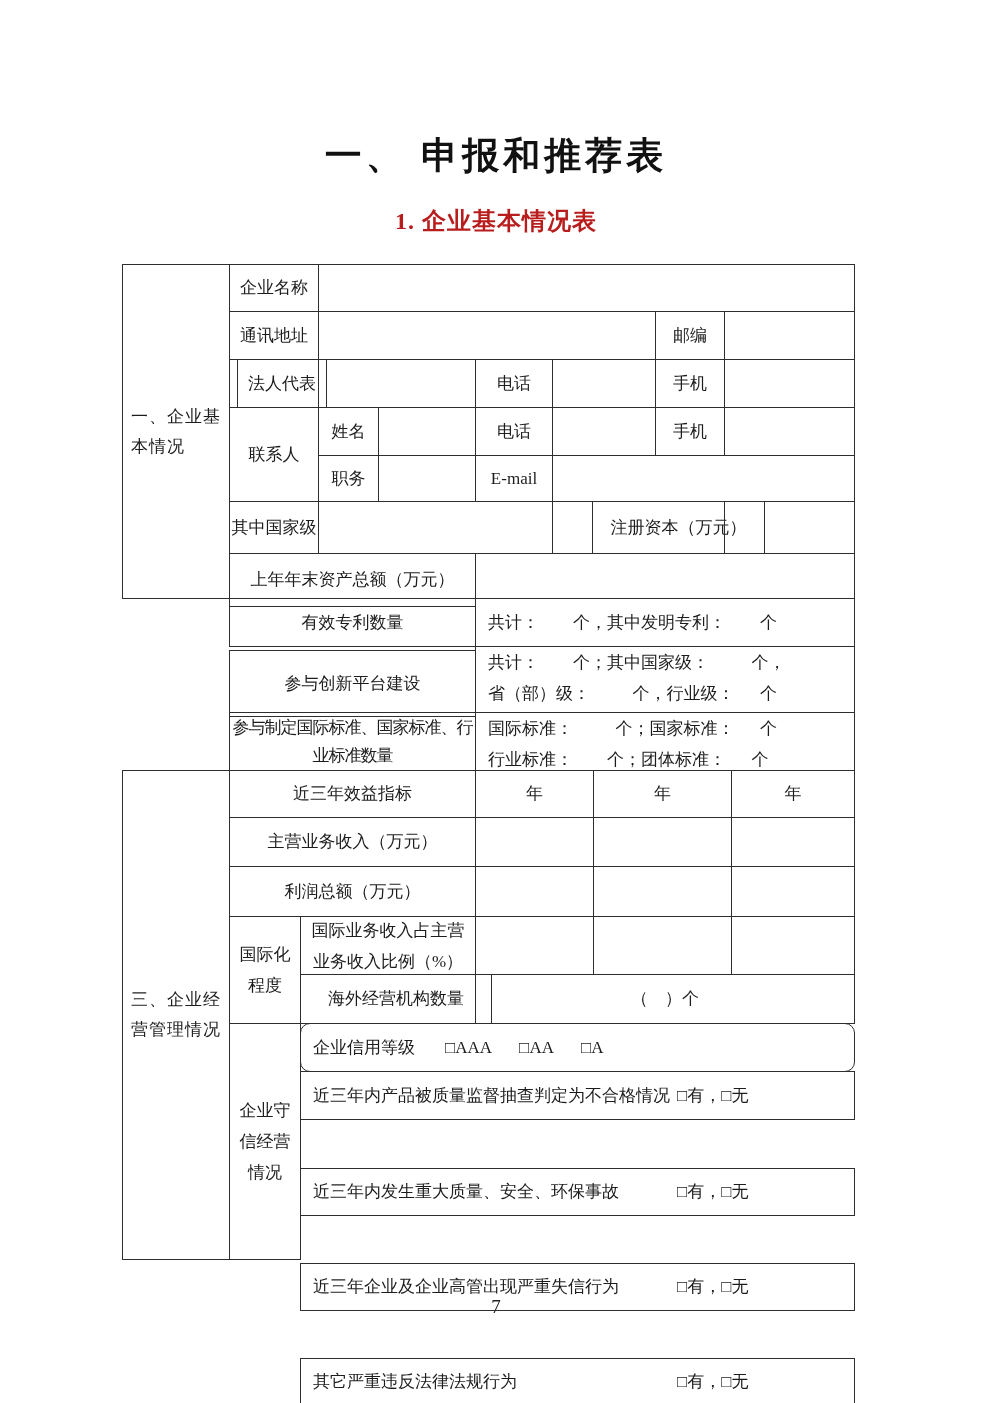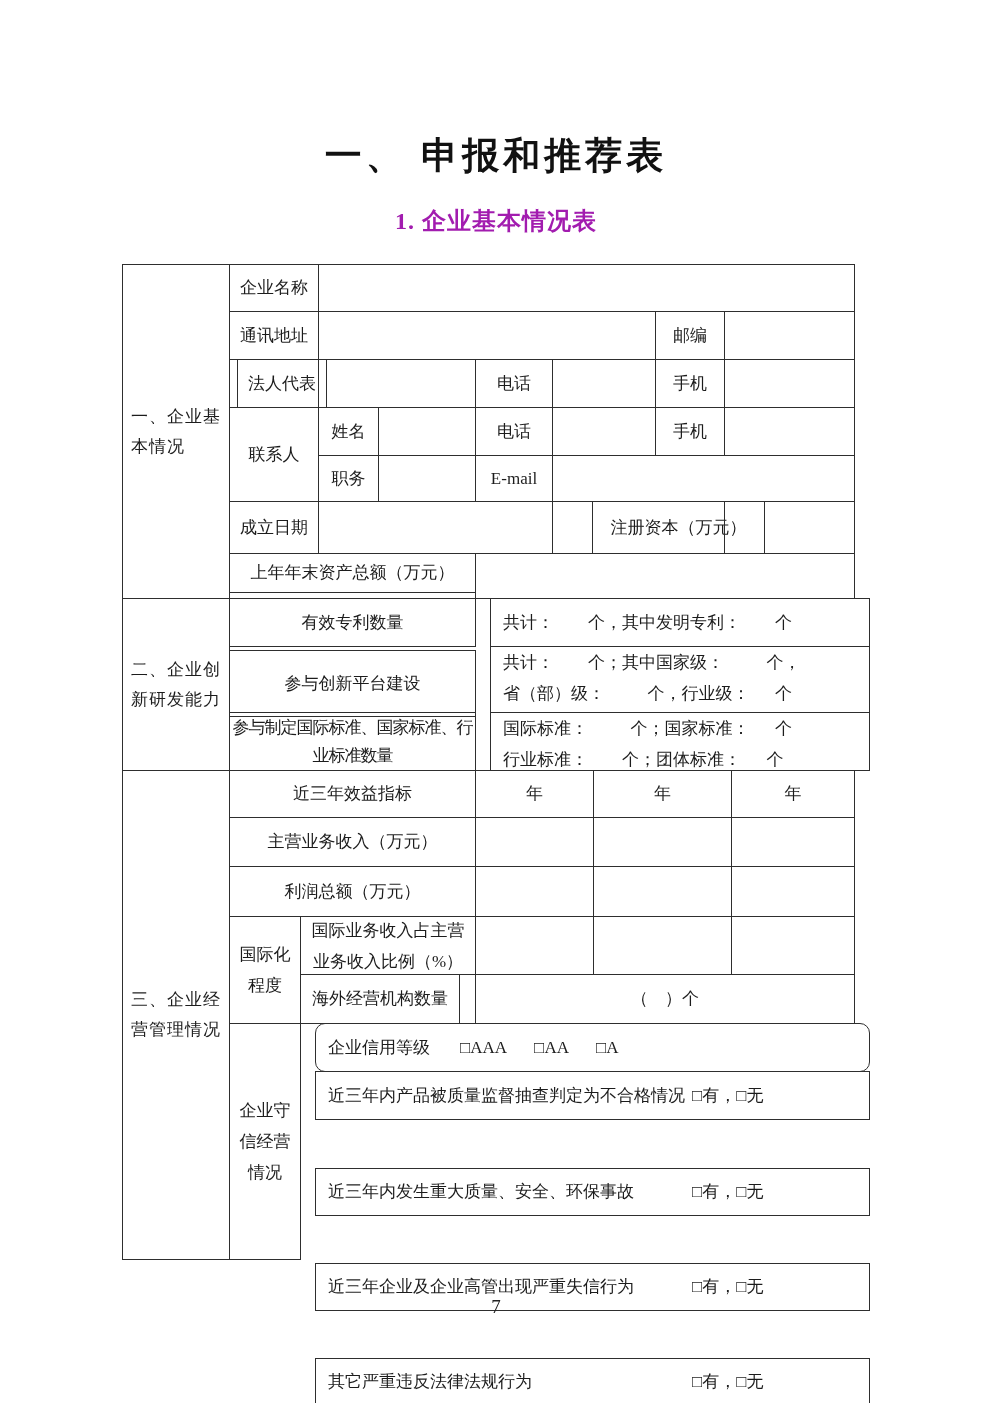--- a/index.html
+++ b/index.html
@@ -7,29 +7,29 @@
     position:relative;width:992px;height:1403px;background:#ffffff;margin:0 auto;
     font-family:"Liberation Serif","DejaVu Serif",serif;color:#1c1c1c;overflow:hidden;
   }
   .title{
     position:absolute;left:0;right:0;top:131px;text-align:center;
     font-family:"Liberation Sans","DejaVu Sans",sans-serif;
     font-size:37px;font-weight:900;letter-spacing:4px;color:#111;
   }
   .subtitle{
     position:absolute;left:0;right:0;top:205px;text-align:center;
-    font-size:24px;font-weight:bold;letter-spacing:1px;color:#a21caf;
+    font-size:24px;font-weight:bold;letter-spacing:1px;color:#b91c1c;
   }
   .tbl{position:absolute;left:122px;top:264px;width:733px;height:996px;}
   .c{
     position:absolute;box-sizing:border-box;border:1px solid #2e2e2e;
     display:flex;align-items:center;justify-content:center;text-align:center;
     font-size:17px;line-height:22px;
   }
-  .c.l{justify-content:flex-start;text-align:left;padding-left:12px;padding-right:9px;margin-left:15px;}
+  .c.l{justify-content:flex-start;text-align:left;padding-left:12px;padding-right:9px;}
   .c.col{flex-direction:column;}
   .c.col.left{align-items:flex-start;}
   .c.sec{justify-content:center;align-items:flex-start;flex-direction:column;padding-left:8px;line-height:30px;letter-spacing:1px;}
   .c .ln{line-height:31px;}
   .c.tight{letter-spacing:-1px;line-height:28px;}
   .pre{white-space:pre;}
   .rel{position:relative;}
   .chk{position:absolute;left:376px;white-space:pre;}
   .opt{margin-left:27px;white-space:pre;}
   .lbl-gap{margin-right:3px;white-space:pre;}
@@ -41,24 +41,20 @@
 <div class="page">
 
   <div class="title">一、 申报和推荐表</div>
   <div class="subtitle">1. 企业基本情况表</div>
 
   <div class="tbl">
 
     <div class="c sec" style="left:0;top:0;width:108px;height:335px;">
       <div>一、企业基</div>
       <div>本情况</div>
-    </div>
-    <div class="c sec" style="left:0;top:334px;width:108px;height:173px;">
-      <div>二、企业创</div>
-      <div>新研发能力</div>
     </div>
     <div class="c sec" style="left:0;top:506px;width:108px;height:490px;">
       <div>三、企业经</div>
       <div>营管理情况</div>
     </div>
 
     <div class="c" style="left:107px;top:0;width:90px;height:48px;">企业名称</div>
     <div class="c" style="left:196px;top:0;width:537px;height:48px;"></div>
 
     <div class="c" style="left:107px;top:47px;width:90px;height:49px;">通讯地址</div>
@@ -78,26 +74,26 @@
     <div class="c" style="left:256px;top:143px;width:98px;height:49px;"></div>
     <div class="c" style="left:353px;top:143px;width:78px;height:49px;">电话</div>
     <div class="c" style="left:430px;top:143px;width:104px;height:49px;"></div>
     <div class="c" style="left:533px;top:143px;width:70px;height:49px;">手机</div>
     <div class="c" style="left:602px;top:143px;width:131px;height:49px;"></div>
     <div class="c" style="left:196px;top:191px;width:61px;height:47px;">职务</div>
     <div class="c" style="left:256px;top:191px;width:98px;height:47px;"></div>
     <div class="c" style="left:353px;top:191px;width:78px;height:47px;">E-mail</div>
     <div class="c" style="left:430px;top:191px;width:303px;height:47px;"></div>
 
-    <div class="c" style="left:107px;top:237px;width:90px;height:53px;">成立日期</div>
+    <div class="c" style="left:107px;top:237px;width:90px;height:53px;">其中国家级</div>
     <div class="c" style="left:196px;top:237px;width:235px;height:53px;"></div>
     <div class="c" style="left:430px;top:237px;width:173px;height:53px;margin-left:40px;">注册资本（万元）</div>
     <div class="c" style="left:602px;top:237px;width:131px;height:53px;"></div>
 
-    <div class="c" style="left:107px;top:289px;width:247px;height:40px;">上年年末资产总额（万元）</div>
+    <div class="c" style="left:107px;top:289px;width:247px;height:54px;">上年年末资产总额（万元）</div>
     <div class="c" style="left:353px;top:289px;width:380px;height:46px;"></div>
 
     <div class="c" style="left:107px;top:334px;width:247px;height:49px;">有效专利数量</div>
     <div class="c l pre" style="left:353px;top:334px;width:380px;height:49px;">共计：        个，其中发明专利：        个</div>
 
     <div class="c" style="left:107px;top:366px;width:247px;height:67px;margin-top:20px;">参与创新平台建设</div>
     <div class="c l col left" style="left:353px;top:382px;width:380px;height:67px;">
       <div class="ln pre">共计：        个；其中国家级：          个，</div>
       <div class="ln pre">省（部）级：          个，行业级：      个</div>
     </div>
@@ -131,21 +127,21 @@
       <div class="ln">程度</div>
     </div>
     <div class="c col" style="left:178px;top:652px;width:176px;height:59px;">
       <div class="ln">国际业务收入占主营</div>
       <div class="ln">业务收入比例（%）</div>
     </div>
     <div class="c" style="left:353px;top:652px;width:119px;height:59px;"></div>
     <div class="c" style="left:471px;top:652px;width:139px;height:59px;"></div>
     <div class="c" style="left:609px;top:652px;width:124px;height:59px;"></div>
 
-    <div class="c" style="left:178px;top:710px;width:160px;height:50px;">海外经营机构数量</div>
+    <div class="c" style="left:178px;top:710px;width:192px;height:50px;">海外经营机构数量</div>
     <div class="c pre" style="left:353px;top:710px;width:380px;height:50px;">（    ）个</div>
 
     <div class="c col" style="left:107px;top:759px;width:72px;height:237px;">
       <div class="ln">企业守</div>
       <div class="ln">信经营</div>
       <div class="ln">情况</div>
     </div>
 
     <div class="c l" style="left:178px;top:759px;width:555px;height:49px;border-radius:10px;">
       <span class="lbl-gap">企业信用等级</span>

